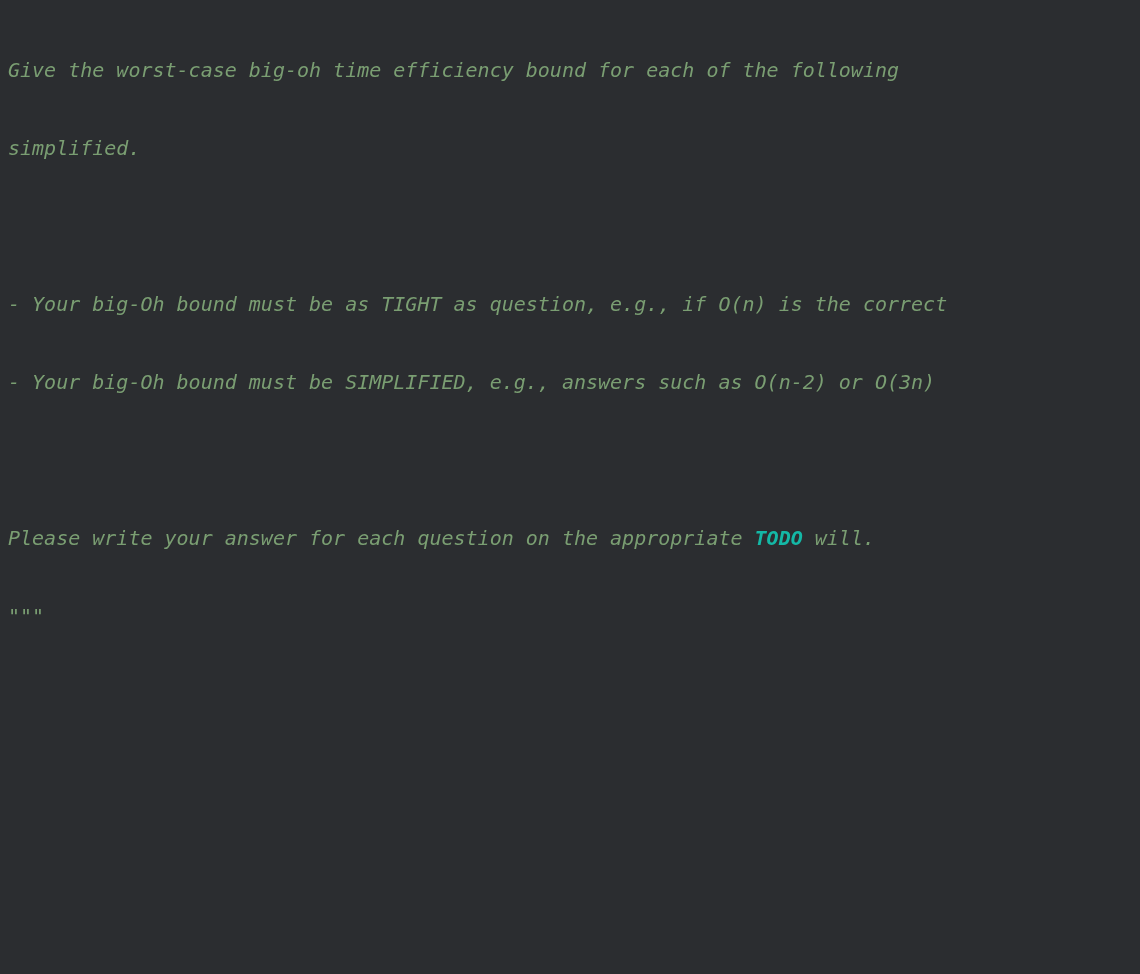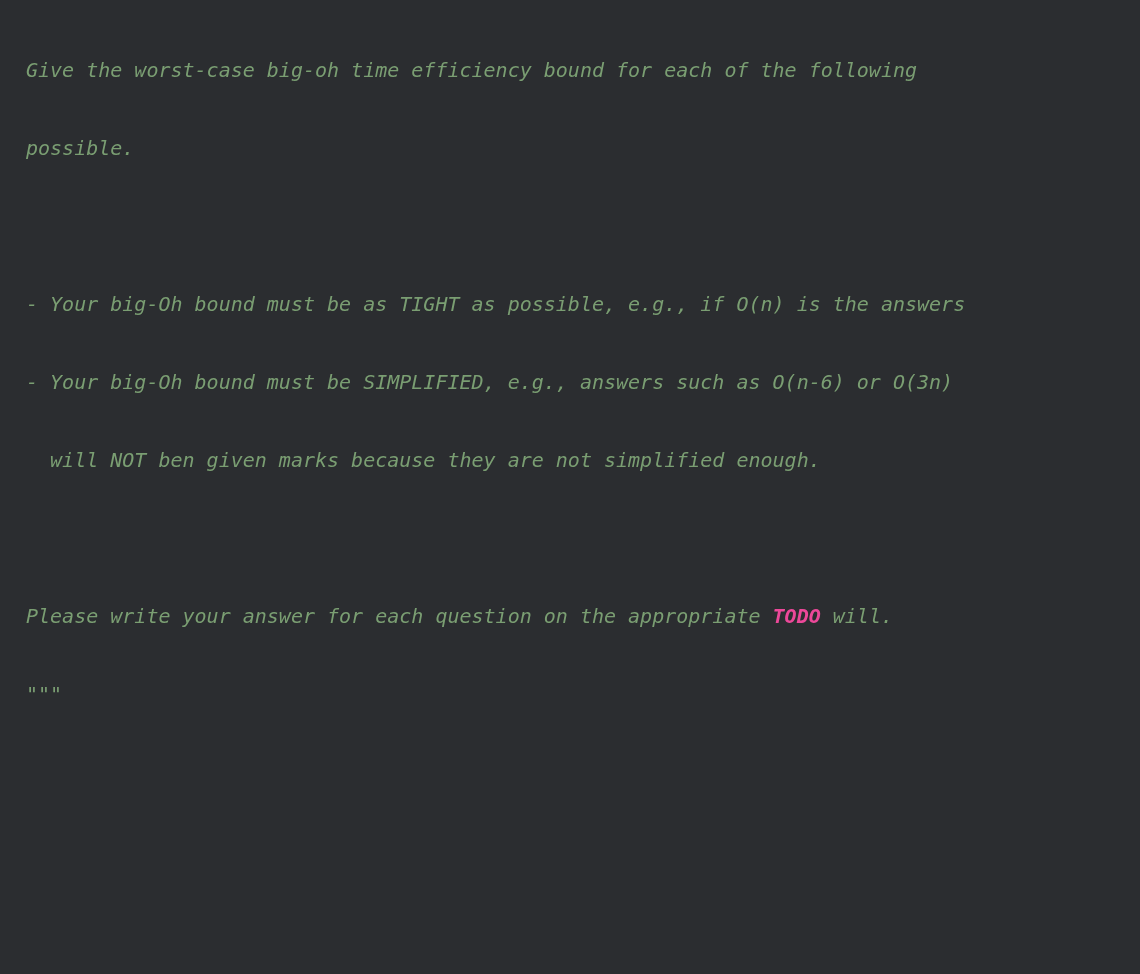--- a/index.html
+++ b/index.html
@@ -14,45 +14,43 @@
     overflow: hidden;
   }
   .editor {
     padding: 12px 8px;
     color: #bcbec4;
     white-space: pre;
   }
   .line {
     display: block;
     min-height: 1.95em;
-    margin-left: 18px;
   }
   .comment {
     color: #7a9e72;
     font-style: italic;
   }
   .docstring {
     color: #7a9e72;
   }
   .todo {
-    color: #ec4899;
+    color: #14b8a6;
     font-weight: bold;
     font-style: italic;
   }
 </style>
 </head>
 <body>
 
 <div class="editor">
 <span class="line"><span class="comment">Give the worst-case big-oh time efficiency bound for each of the following</span></span>
-<span class="line"><span class="comment">possible.</span></span>
+<span class="line"><span class="comment">simplified.</span></span>
 <span class="line"></span>
-<span class="line"><span class="comment">- Your big-Oh bound must be as TIGHT as possible, e.g., if O(n) is the answers</span></span>
-<span class="line"><span class="comment">- Your big-Oh bound must be SIMPLIFIED, e.g., answers such as O(n-6) or O(3n)</span></span>
-<span class="line"><span class="comment">  will NOT ben given marks because they are not simplified enough.</span></span>
+<span class="line"><span class="comment">- Your big-Oh bound must be as TIGHT as question, e.g., if O(n) is the correct</span></span>
+<span class="line"><span class="comment">- Your big-Oh bound must be SIMPLIFIED, e.g., answers such as O(n-2) or O(3n)</span></span>
 <span class="line"></span>
 <span class="line"><span class="comment">Please write your answer for each question on the appropriate </span><span class="todo">TODO</span><span class="comment"> will.</span></span>
 <span class="line"><span class="docstring">"""</span></span>
 <span class="line"></span>
 
 
 
 
 
 

